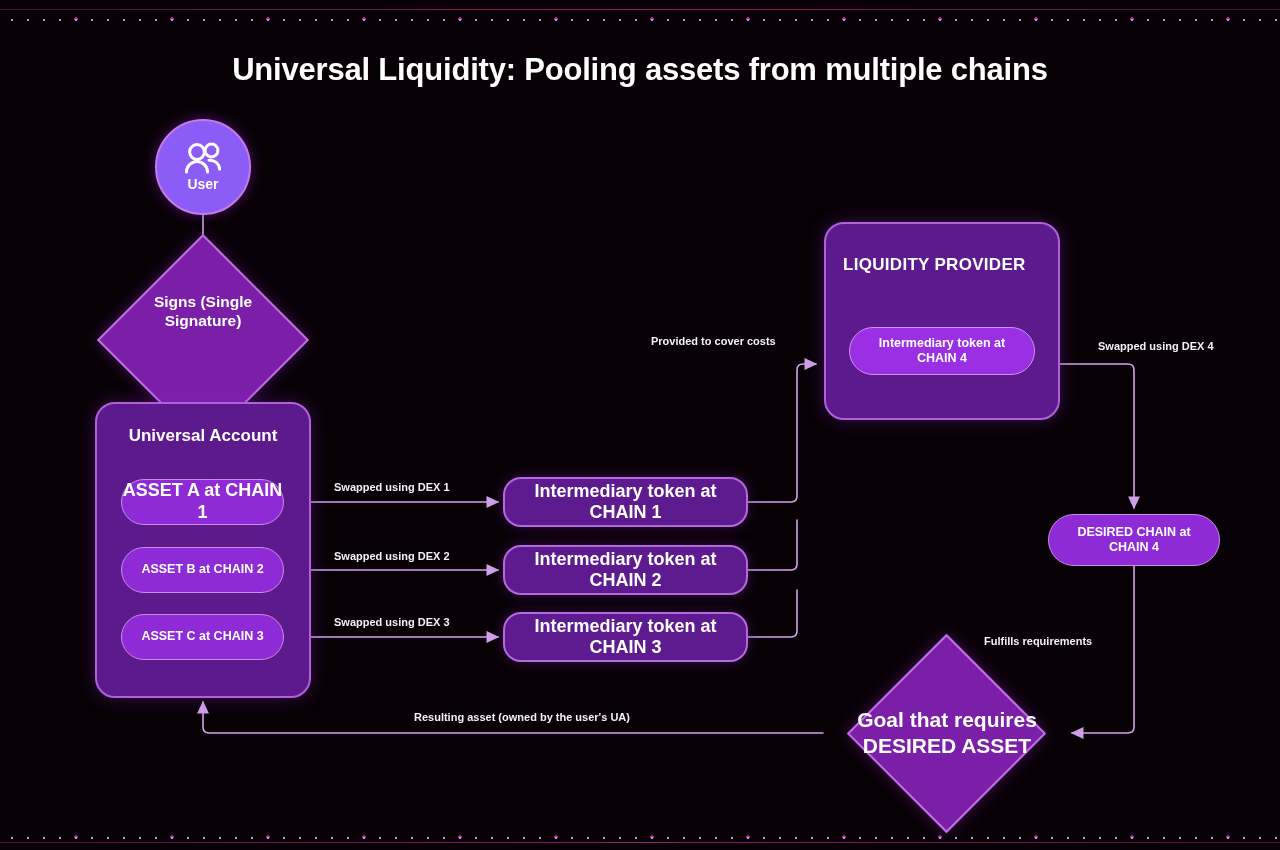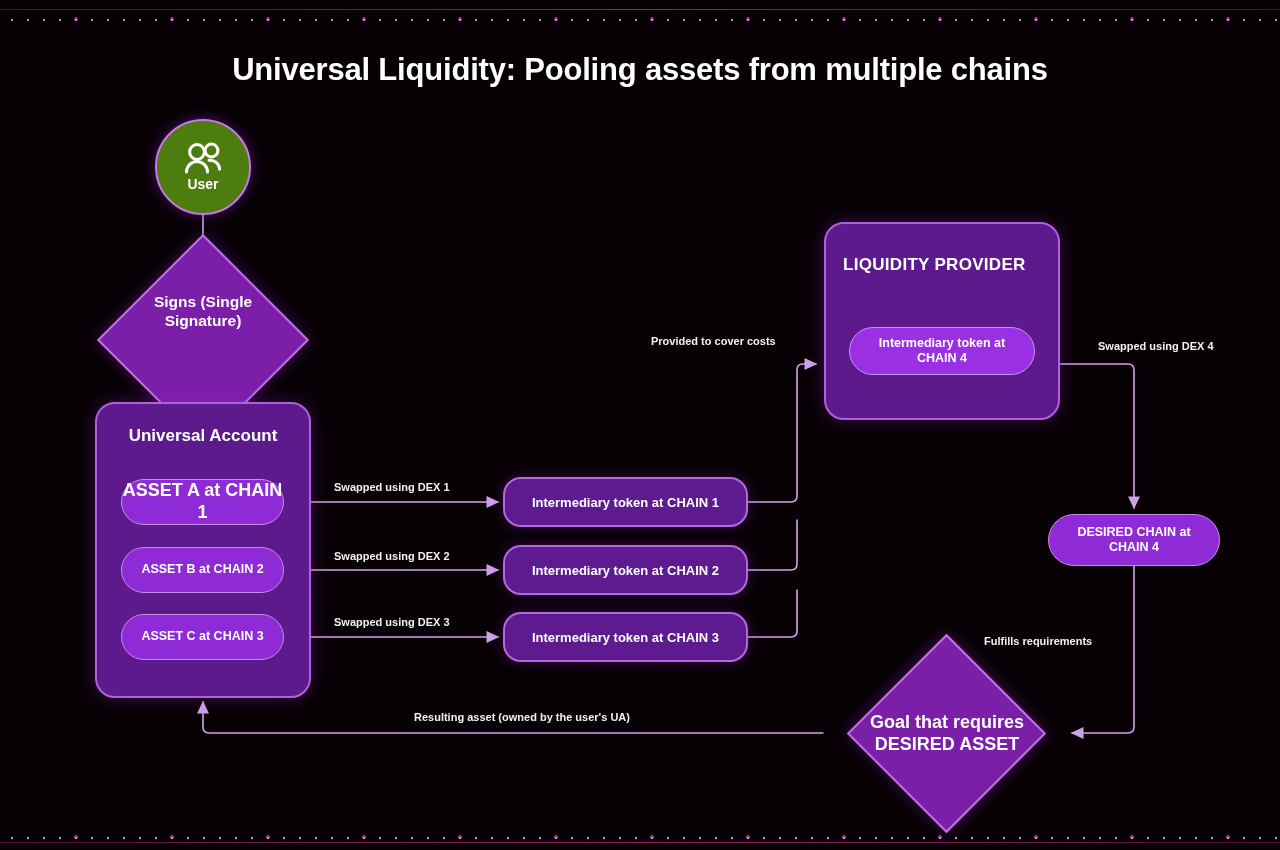--- a/index.html
+++ b/index.html
@@ -41,21 +41,21 @@
   }
 
   
   #wires { position: absolute; left: 0; top: 0; width: 1280px; height: 850px; }
 
   
   .node { position: absolute; display: flex; align-items: center; justify-content: center; }
 
   .circle-node {
     width: 96px; height: 96px; border-radius: 50%;
-    background: #4d7c0f; border: 2px solid #c67ae8;
+    background: #8b5cf6; border: 2px solid #c67ae8;
     box-shadow: 0 0 14px rgba(160,40,220,.45);
     flex-direction: column;
   }
   .circle-node .label { color:#fff; font-size:14px; font-weight:bold; margin-top:2px; }
   .circle-node svg { display:block; margin-bottom: -2px; }
 
   .diamond {
     position: absolute;
     background: #7b1fa8;
     border: 2px solid #c06fe0;
@@ -88,21 +88,21 @@
     color: #ffffff; font-weight: bold; line-height: 1.22;
     background: #8f2bd6; border: 1.5px solid #c98ae8;
   }
   .pill.bright { background: #9a2fe4; border-color: #cd92ee; }
 
   .rbox {
     position: absolute;
     display: flex; align-items: center; justify-content: center;
     text-align: center;
     border-radius: 18px;
-    color: #ffffff; font-weight: bold; font-size: 13px;
+    color: #ffffff; font-weight: bold; font-size: 18px;
     background: #5d1b8f; border: 2px solid #b468dd;
     box-shadow: 0 0 14px rgba(150,40,210,.33);
   }
 
   .wire-label {
     position: absolute;
     color: #f2f2f6; font-size: 11px; font-weight: bold;
     white-space: nowrap;
   }
 </style>
@@ -197,21 +197,21 @@
   <div class="pill" style="left:1048px; top:514px; width:172px; height:52px; font-size:12.5px;">
     <div>
       <div>DESIRED CHAIN at</div>
       <div>CHAIN 4</div>
     </div>
   </div>
 
   <div class="wire-label" style="left:984px; top:635px;">Fulfills requirements</div>
 
   <div class="diamond" style="left:876px; top:663px; width:141px; height:141px;"></div>
-  <div class="diamond-text" style="left:851px; top:702px; width:192px; height:62px; font-size:18px;justify-content:center;">
+  <div class="diamond-text" style="left:851px; top:702px; width:192px; height:62px; font-size:21px;justify-content:center;">
     <div>
       <div>Goal that requires</div>
       <div>DESIRED ASSET</div>
     </div>
   </div>
 
   <div class="wire-label" style="left:414px; top:711px;">Resulting asset (owned by the user's UA)</div>
 
   <div class="edge bottom">
     <div class="dots"></div>

